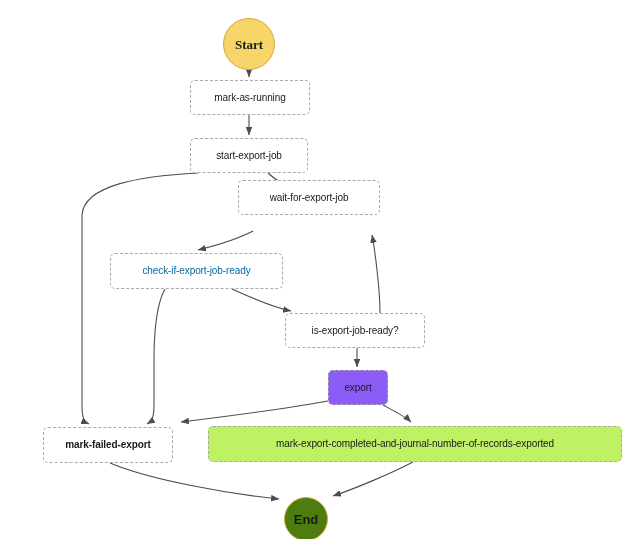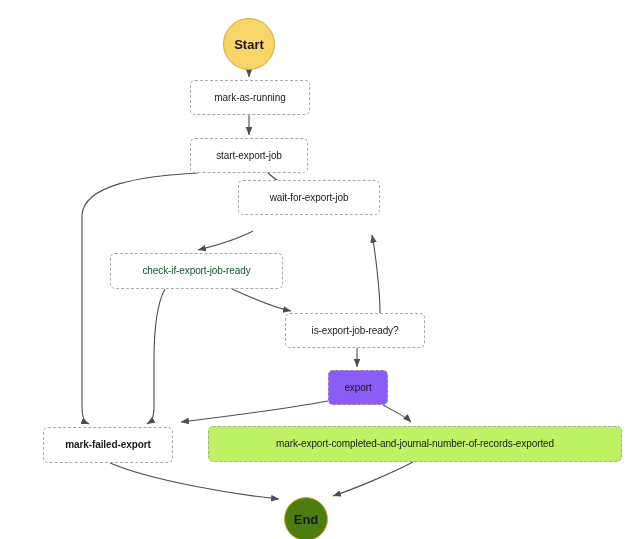--- a/index.html
+++ b/index.html
@@ -80,33 +80,33 @@
         <path class="edge-path" d="M 380,313 C 380,290 375,250 372,235" marker-end="url(#arrowhead)" stroke="#4d4d4d"></path>
         <path class="edge-path" d="M 357,348 L 357,367" marker-end="url(#arrowhead)" stroke="#4d4d4d"></path>
         <path class="edge-path" d="M 328,401 C 290,408 230,416 181,422" marker-end="url(#arrowhead)" stroke="#4d4d4d"></path>
         <path class="edge-path" d="M 383,405 C 396,412 406,417 411,422" marker-end="url(#arrowhead)" stroke="#4d4d4d"></path>
         <path class="edge-path" d="M 110,463 C 150,480 230,494 279,499" marker-end="url(#arrowhead)" stroke="#4d4d4d"></path>
         <path class="edge-path" d="M 413,462 C 390,474 354,489 333,496" marker-end="url(#arrowhead)" stroke="#4d4d4d"></path>
       </g>
   </svg>
 
   <div id="nodes-group">
-      <div class="node node-terminal" style="left: 223px; top: 18px; width: 52px; height: 52px; background: rgb(248, 213, 104); border-color: rgb(212, 169, 58); color: rgb(26, 26, 26);">
+      <div class="node node-terminal" style="left: 223px; top: 18px; width: 52px; height: 52px; background: rgb(248, 213, 104); border-color: rgb(212, 169, 58); color: rgb(26, 26, 26); font-family: Liberation Serif, serif;">
         <span>Start</span>
       </div>
       <div class="node node-task" style="left: 190px; top: 80px; width: 120px; height: 35px; background: rgb(255, 255, 255); border-color: rgb(170, 170, 170); color: rgb(26, 26, 26);">
         <span>mark-as-running</span>
       </div>
       <div class="node node-task" style="left: 190px; top: 138px; width: 118px; height: 35px; background: rgb(255, 255, 255); border-color: rgb(170, 170, 170); color: rgb(26, 26, 26); align-items: center;">
         <span>start-export-job</span>
       </div>
       <div class="node node-task" style="left: 238px; top: 180px; width: 142px; height: 35px; background: rgb(255, 255, 255); border-color: rgb(170, 170, 170); color: rgb(26, 26, 26);">
         <span>wait-for-export-job</span>
       </div>
-      <div class="node node-task" style="left: 110px; top: 253px; width: 173px; height: 36px; background: rgb(255, 255, 255); border-color: rgb(170, 170, 170); color: #14532d;">
+      <div class="node node-task" style="left: 110px; top: 253px; width: 173px; height: 36px; background: rgb(255, 255, 255); border-color: rgb(170, 170, 170); color: #0369a1;">
         <span>check-if-export-job-ready</span>
       </div>
       <div class="node node-task" style="left: 285px; top: 313px; width: 140px; height: 35px; background: rgb(255, 255, 255); border-color: rgb(170, 170, 170); color: rgb(26, 26, 26); text-align: right;">
         <span>is-export-job-ready?</span>
       </div>
       <div class="node node-task" style="left: 328px; top: 370px; width: 60px; height: 35px; background: #8b5cf6; border-color: rgb(170, 170, 170); color: rgb(26, 26, 26);">
         <span>export</span>
       </div>
       <div class="node node-task" style="left: 43px; top: 427px; width: 130px; height: 36px; background: rgb(255, 255, 255); border-color: rgb(170, 170, 170); color: rgb(26, 26, 26); font-weight: bold;">
         <span>mark-failed-export</span>

